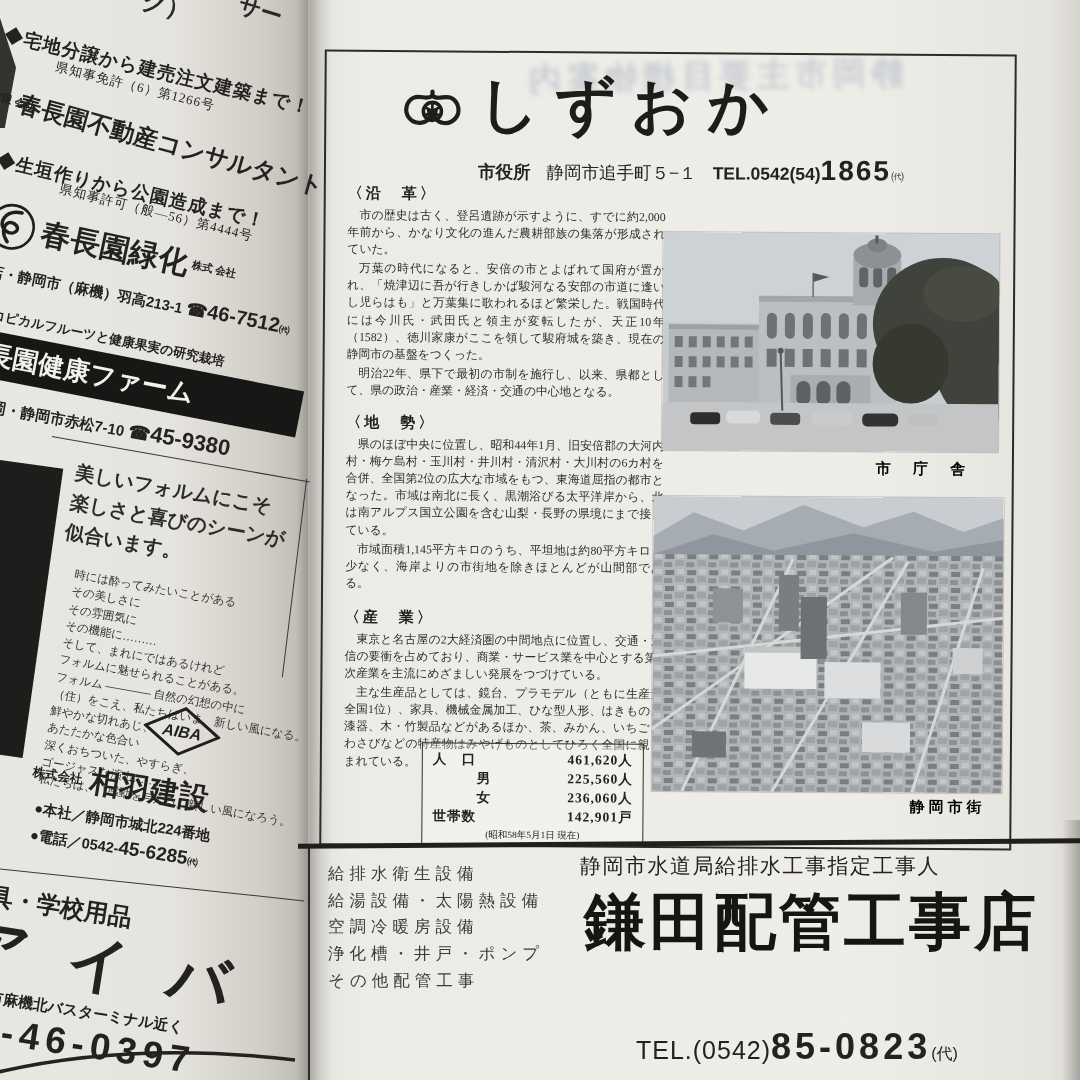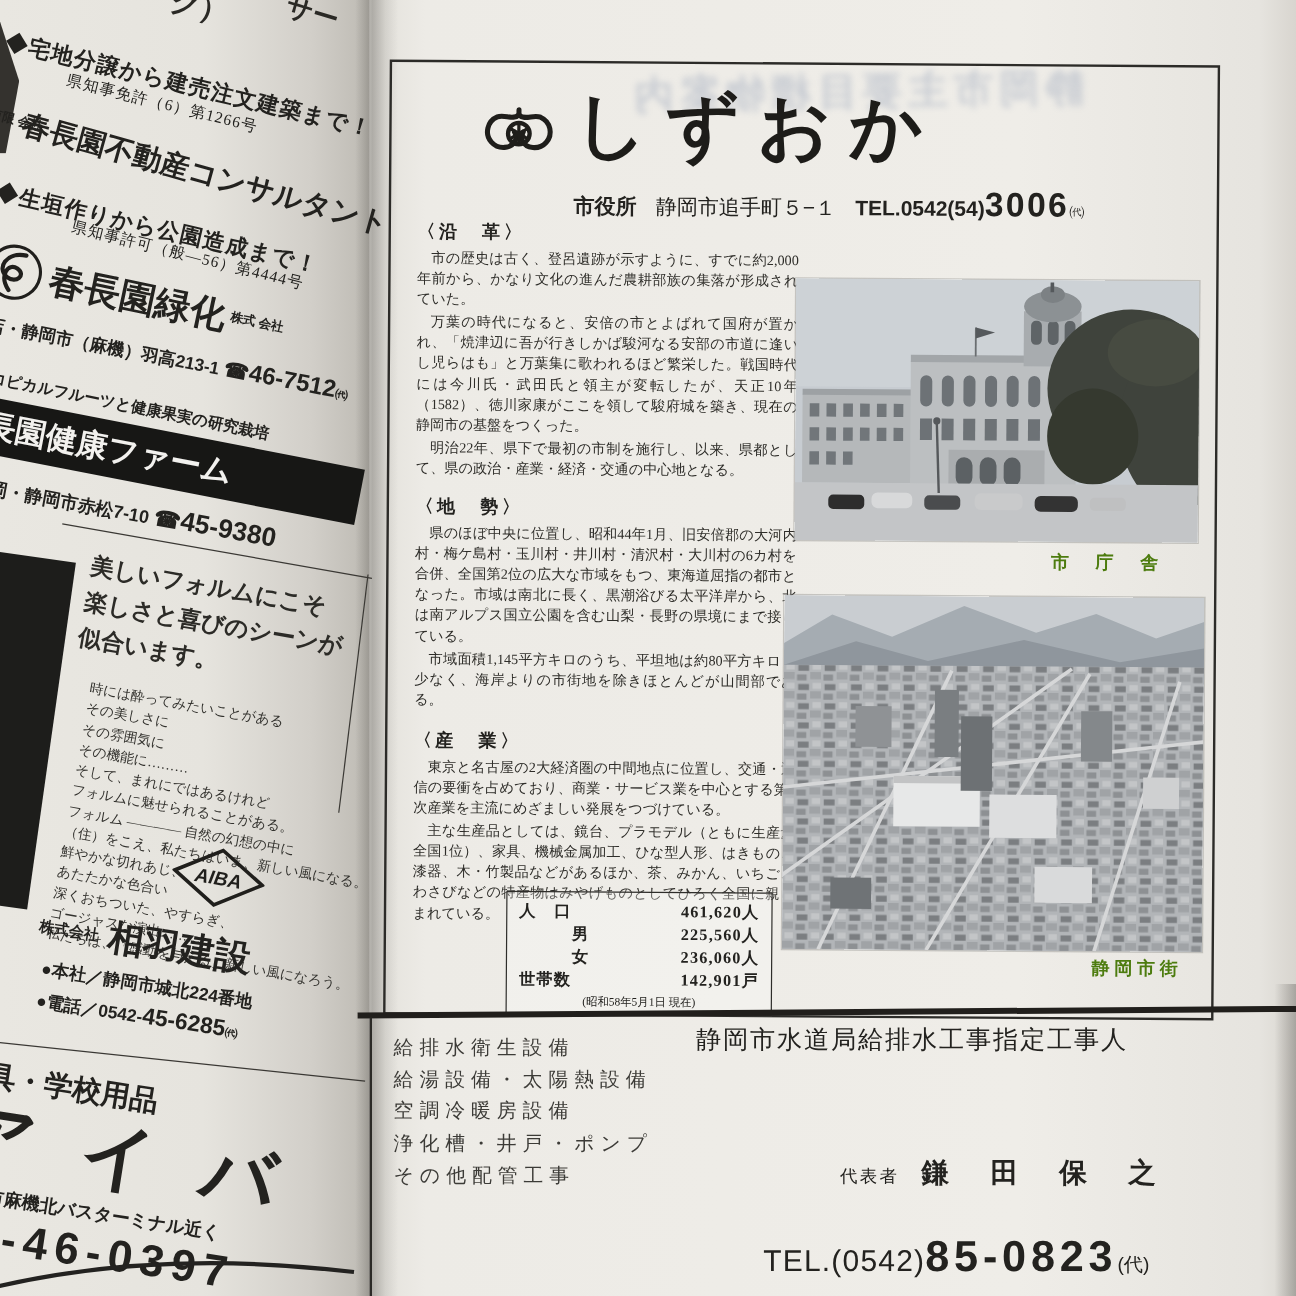--- a/index.html
+++ b/index.html
@@ -39,21 +39,21 @@
     filter:blur(2.6px);opacity:.33;color:#7d8dab;font-weight:900;font-size:33px;letter-spacing:5px;white-space:nowrap;}
   .title{font-size:60px;font-weight:900;letter-spacing:15px;white-space:nowrap;color:#1d1c19;}
   .subhead{display:flex;align-items:baseline;gap:16px;white-space:nowrap;}
   .sec-head{font-weight:900;font-size:15px;letter-spacing:3px;margin-bottom:4px;}
   .para{font-family:"Liberation Serif",serif;font-size:11.8px;line-height:1.45;
     text-align:justify;text-indent:1em;margin:0 0 2px 0;color:#2e2d29;}
   .stats-box{border:1.9px solid #2e2d2a;padding:7px 10px 3px 10px;background:rgba(255,255,255,.25);}
   .stats-row{display:flex;justify-content:space-between;font-weight:bold;font-size:13.5px;line-height:1.4;
     font-family:"Liberation Serif",serif;letter-spacing:1px;}
   .stats-note{font-size:9.5px;text-align:center;margin-top:2px;font-family:"Liberation Serif",serif;}
-  .caption{font-weight:bold;font-size:15px;letter-spacing:9px;white-space:nowrap;color:#4d7c0f;}
+  .caption{font-weight:bold;font-size:15px;letter-spacing:9px;white-space:nowrap;color:#000000;}
   .photo-frame{box-shadow:0 0 0 1px rgba(120,120,118,.35);}
   
   .heavy-rule{background:#211f1c;}
   .services{font-size:16.5px;letter-spacing:5px;line-height:1.62;color:#3c3b37;white-space:nowrap;}
   .svc-footer{font-size:32px;font-weight:900;letter-spacing:7px;white-space:nowrap;}
   .designation{font-size:21px;font-weight:400;letter-spacing:1.5px;white-space:nowrap;}
   .big-company{font-size:62px;font-weight:900;letter-spacing:3px;white-space:nowrap;color:#161511;}
   .rep{white-space:nowrap;}
   .btm-addr{font-size:21px;letter-spacing:2px;white-space:nowrap;font-weight:500;}
   .btm-tel{white-space:nowrap;}
@@ -163,21 +163,21 @@
       <path d="M50 10 L50 3" stroke="#1f1e1b" stroke-width="7" stroke-linecap="round"></path>
       <circle cx="50" cy="36" r="15" fill="none" stroke="#1f1e1b" stroke-width="6"></circle>
       <path d="M50 22 V50 M38 29 L62 43 M38 43 L62 29" stroke="#1f1e1b" stroke-width="4.5"></path>
     </svg>
     <div class="abs title" style="left:152px;top:12px;">しずおか</div>
 
     <div class="abs subhead" style="left:152px;top:100px;">
       <span style="font-size:17.5px;font-weight:bold;">市役所</span>
       <span style="font-size:17.5px;">静岡市追手町５−１</span>
       <span>
-        <span style="font-size:17.5px;font-weight:bold;">TEL.0542(54)</span><span style="font-size:28px;font-weight:900;letter-spacing:2px;">3006</span><span style="font-size:13px;">㈹</span>
+        <span style="font-size:17.5px;font-weight:bold;">TEL.0542(54)</span><span style="font-size:28px;font-weight:900;letter-spacing:2px;">1865</span><span style="font-size:13px;">㈹</span>
       </span>
     </div>
 
     <div class="abs" style="left:22px;top:132px;width:318px;">
       <div class="sec-head">〈沿　革〉</div>
       <p class="para">市の歴史は古く、登呂遺跡が示すように、すでに約2,000年前から、かなり文化の進んだ農耕部族の集落が形成されていた。</p>
       <p class="para">万葉の時代になると、安倍の市とよばれて国府が置かれ、「焼津辺に吾が行きしかば駿河なる安部の市道に逢いし児らはも」と万葉集に歌われるほど繁栄した。戦国時代には今川氏・武田氏と領主が変転したが、天正10年（1582）、徳川家康がここを領して駿府城を築き、現在の静岡市の基盤をつくった。</p>
       <p class="para">明治22年、県下で最初の市制を施行し、以来、県都として、県の政治・産業・経済・交通の中心地となる。</p>
 
       <div class="sec-head" style="margin-top:14px;">〈地　勢〉</div>
@@ -340,21 +340,18 @@
 
   <div class="abs services" style="left:328px;top:860px;">
     <div>給排水衛生設備</div>
     <div>給湯設備・太陽熱設備</div>
     <div>空調冷暖房設備</div>
     <div>浄化槽・井戸・ポンプ</div>
     <div>その他配管工事</div>
   </div>
 
   <div class="abs designation" style="left:580px;top:852px;">静岡市水道局給排水工事指定工事人</div>
-  <div class="abs rep" style="left:700px;top:962px;">
-    <span style="font-size:14.5px;letter-spacing:2px;">代表者</span>
-    <span style="font-size:23px;font-weight:bold;letter-spacing:14px;margin-left:14px;">鎌 田 保 之</span>
-  </div>
+  <div class="abs big-company" style="left:584px;top:880px;">鎌田配管工事店</div>
   <div class="abs btm-tel" style="left:636px;top:1026px;">
     <span style="font-size:25px;letter-spacing:1px;">TEL.(0542)</span><span style="font-size:36px;font-weight:900;letter-spacing:4px;">85-0823</span><span style="font-size:16px;">(代)</span>
   </div>
 
 </div>
 
 </body></html>

